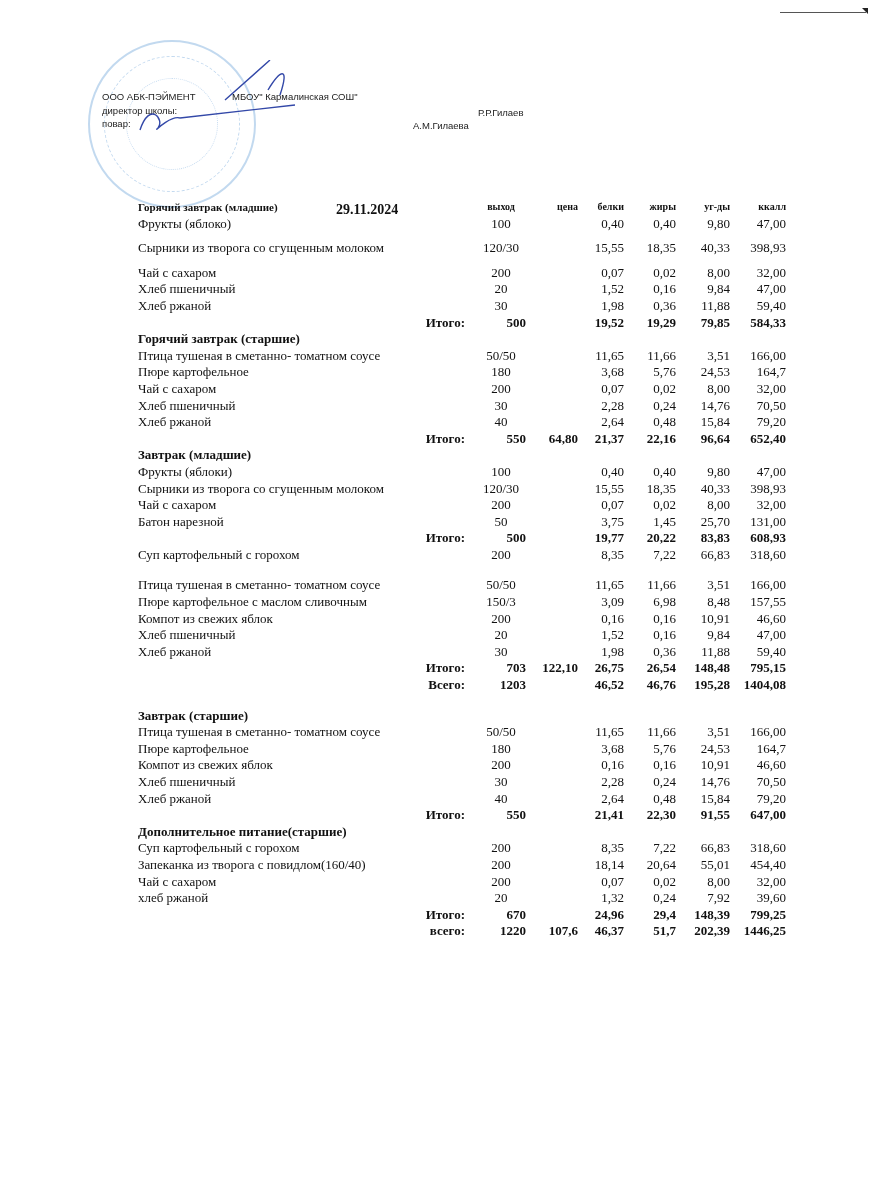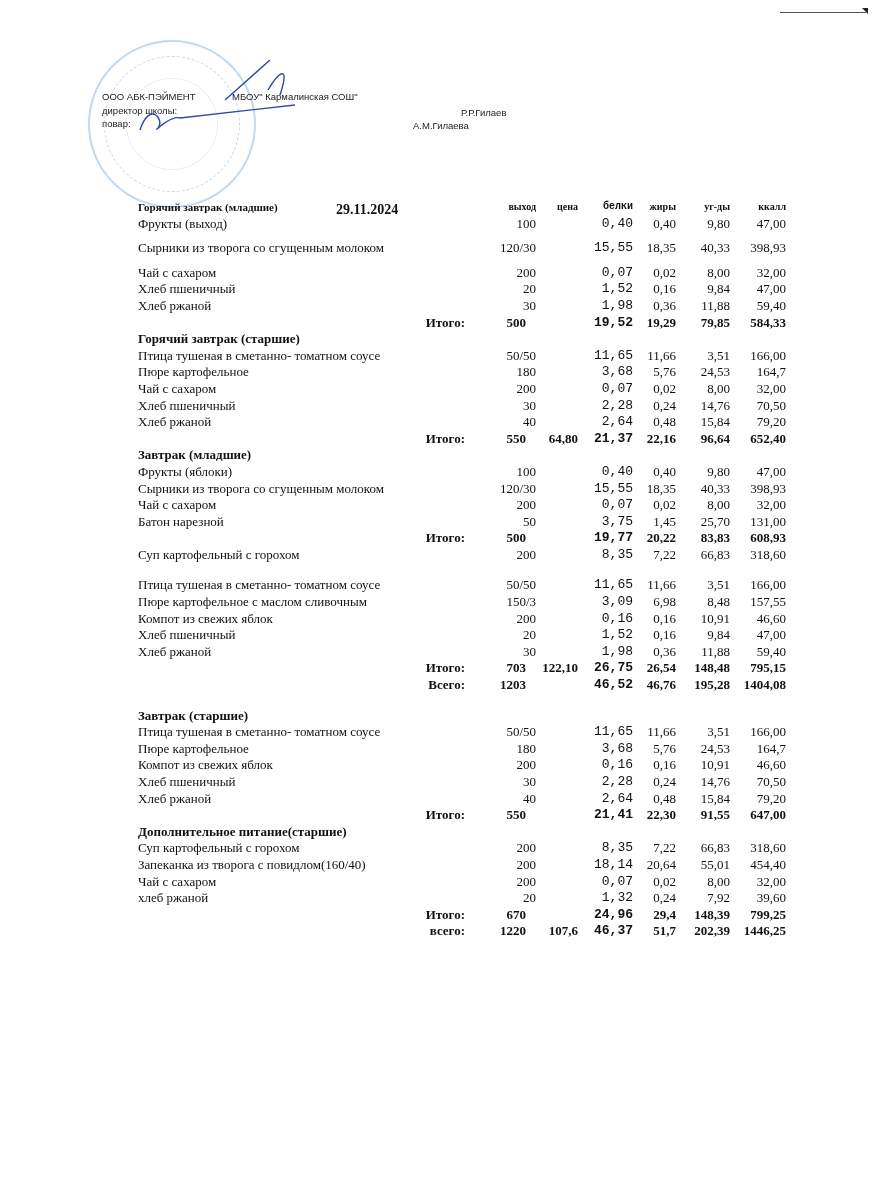--- a/index.html
+++ b/index.html
@@ -19,62 +19,62 @@
   .date { position:absolute; left:336px; top:174px; font-size:14px; font-weight:bold;margin-top:28px; }
   .table { position:absolute; left:103px; top:199px; width:660px;margin-left:35px; }
   .row { position:relative; height:16.6px; font-size:13px; line-height:16.6px; white-space:nowrap; }
   .row.section { font-weight:bold; font-size:13px; }
   .row.section.small { font-size:11px; }
   .row.total { font-weight:bold; }
   .c { position:absolute; top:0; }
   .name { left:0; }
   .lbl  { right:333px; text-align:right; }
   .out  { right:272px; text-align:right; width:60px; }
-  .out.ctr { right:262px; width:70px; }
+  .out.ctr { right:262px; text-align:center; width:70px; }
   .price{ right:220px; text-align:right; }
-  .b    { right:165px; text-align:right;font-family:Liberation Mono, monospace; }
+  .b    { right:174px; text-align:right; }
   .f    { right:122px; text-align:right; }
   .u    { right:68px; text-align:right; }
   .k    { right:12px; text-align:right; }
   .gap { height:8px; }
   .gap2 { height:14px; }
 </style>
 </head>
 <body>
 
 <div class="corner-line"></div>
 <div class="corner-mark"></div>
 
 <div class="stamp"></div>
 
 <div class="hdr" style="left:102px; top:91px;">ООО АБК-ПЭЙМЕНТ</div>
 <div class="hdr" style="left:232px; top:91px;">МБОУ" Кармалинская СОШ"</div>
 <div class="hdr" style="left:102px; top:105px;">директор школы:</div>
 <div class="hdr" style="left:102px; top:118px;">повар:</div>
-<div class="hdr" style="left:413px; top:107px;padding-left:48px;">Р.Р.Гилаев</div>
+<div class="hdr" style="left:430px; top:107px;padding-left:48px;">Р.Р.Гилаев</div>
 <div class="hdr" style="left:413px; top:120px;">А.М.Гилаева</div>
 
 <svg class="signature" width="170" height="80">
   <path d="M10 70 C 20 40, 35 60, 28 68 C 22 74, 40 55, 50 58 M 50 58 L 165 45 M 95 40 L 140 0 M 138 30 C 150 10, 160 5, 150 35" stroke="#3348a8" stroke-width="1.4" fill="none"></path>
 </svg>
 
 <div class="date">29.11.2024</div>
 
 <div class="table" id="menu-table">
     <div class="row section small">
       <span class="c name">Горячий завтрак (младшие)</span>
       <span class="c out ctr" style="font-size: 10px; font-weight: bold;">выход</span>
       <span class="c price" style="font-size: 10px; font-weight: bold;">цена</span>
       <span class="c b" style="font-size: 10px; font-weight: bold;">белки</span>
       <span class="c f" style="font-size: 10px; font-weight: bold;">жиры</span>
       <span class="c u" style="font-size: 10px; font-weight: bold;">уг-ды</span>
       <span class="c k" style="font-size: 10px; font-weight: bold;">ккалл</span>
     </div>
     <div class="row ">
-      <span class="c name">Фрукты (выход)</span>
+      <span class="c name">Фрукты (яблоко)</span>
       <span class="c out ctr">100</span>
       <span class="c b">0,40</span>
       <span class="c f">0,40</span>
       <span class="c u">9,80</span>
       <span class="c k">47,00</span>
     </div>
     <div class="gap"></div>
     <div class="row ">
       <span class="c name">Сырники из творога со сгущенным молоком</span>
       <span class="c out ctr">120/30</span>

